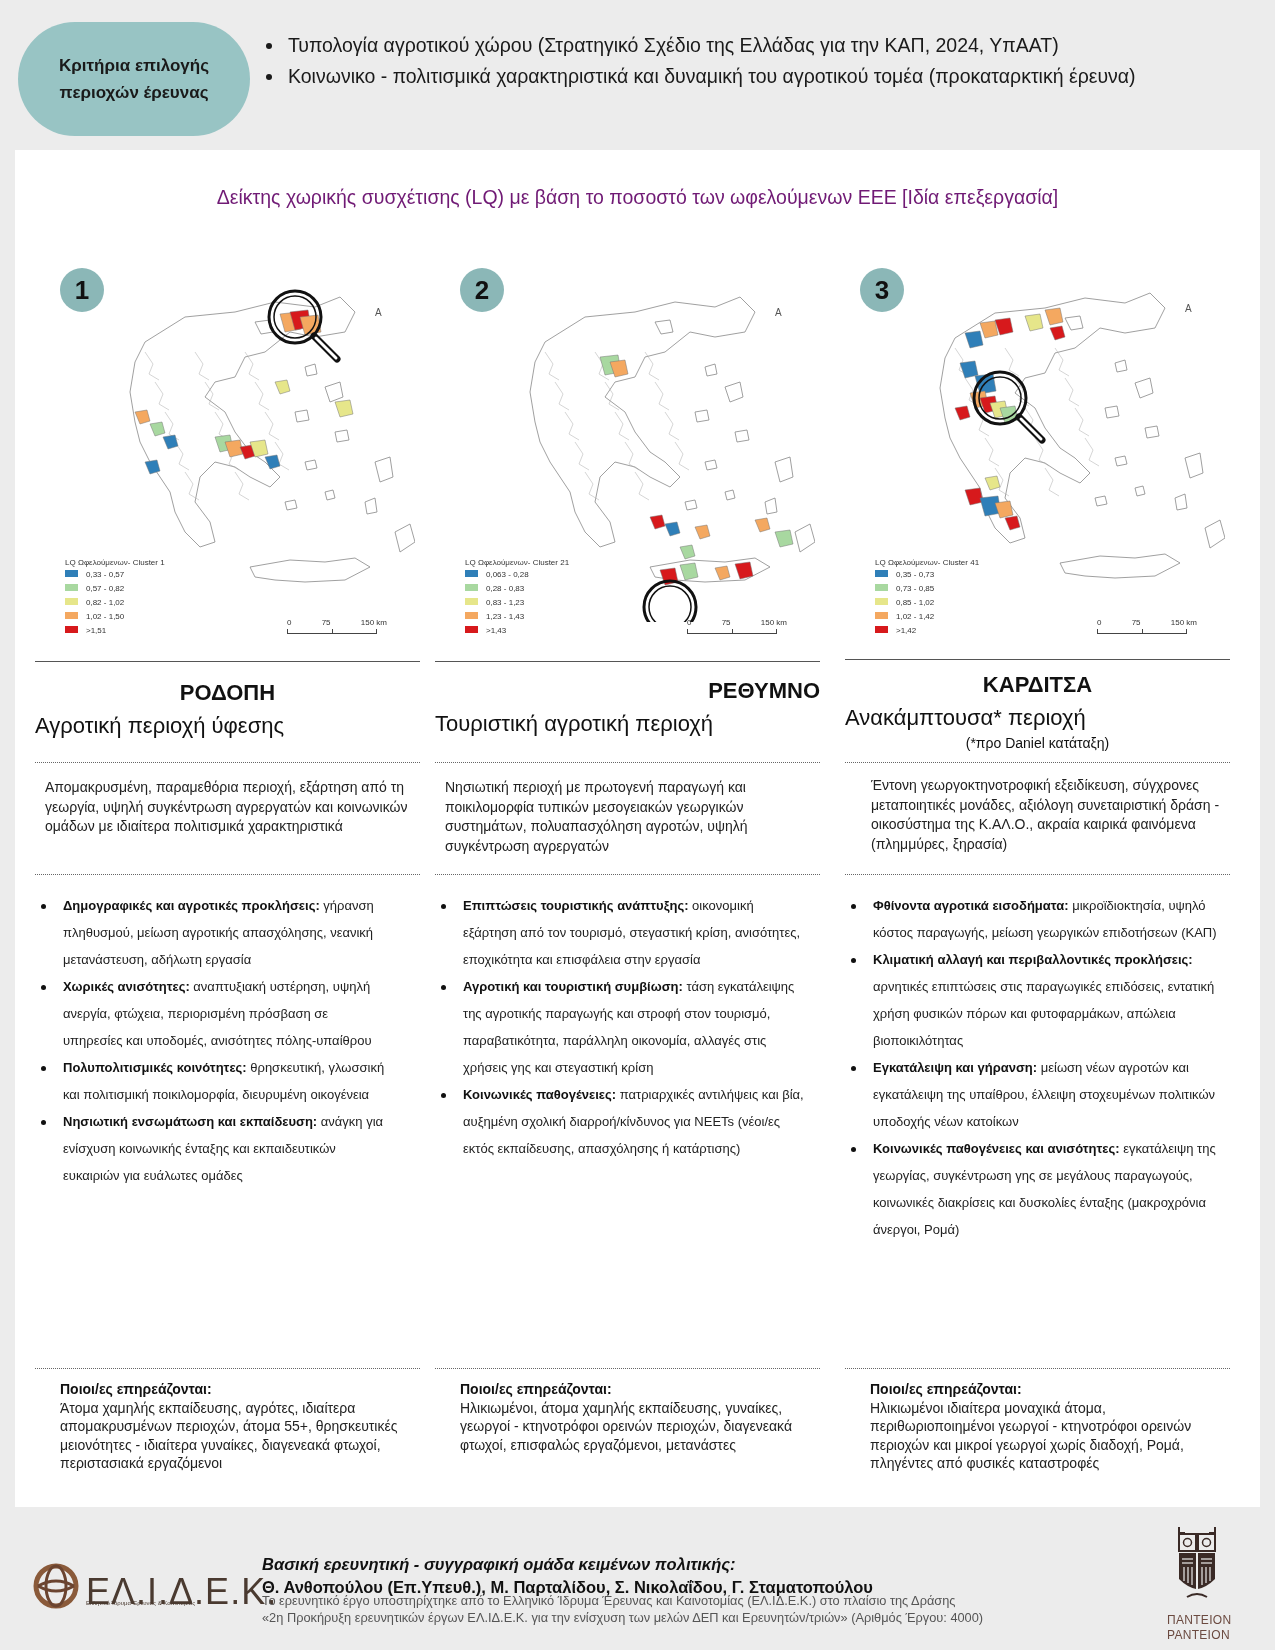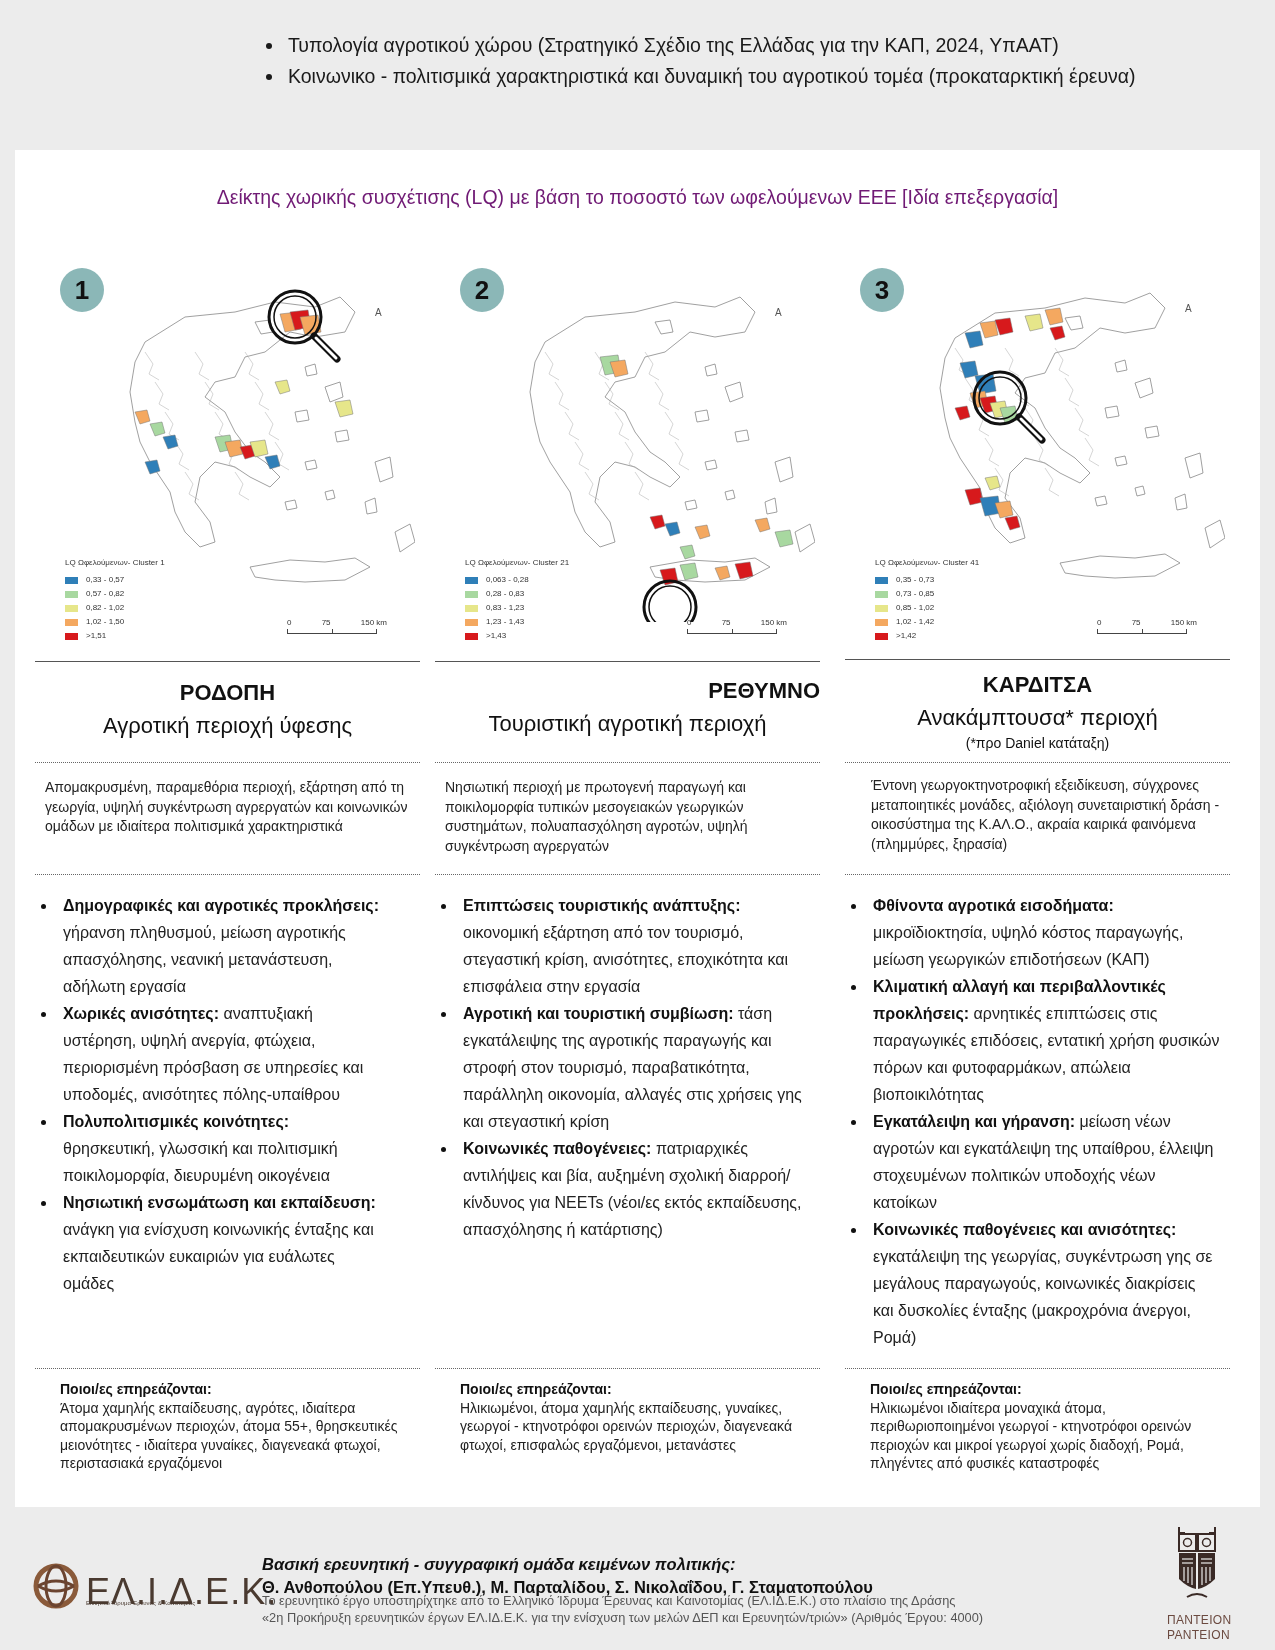--- a/index.html
+++ b/index.html
@@ -20,33 +20,33 @@
   .col1 { left: 20px; width: 385px; }
   .col2 { left: 420px; width: 385px; }
   .col3 { left: 830px; width: 385px; }
 
   .badge { position: absolute; top: 118px; width: 44px; height: 44px; border-radius: 50%; background: #8bb7b7; display: flex; align-items: center; justify-content: center; font-weight: bold; font-size: 26px; color: #111; }
   .map-box { position: absolute; top: 112px; left: 40px; width: 340px; height: 360px; }
   .map-box svg { width: 100%; height: 100%; }
 
   .legend { position: absolute; top: 408px; left: 30px; font-size: 8px; color: #333; }
   .legend .lg-title { margin-bottom: 3px; }
-  .legend .lg-row { display: flex; align-items: flex-end; height: 14px; }
+  .legend .lg-row { display: flex; align-items: flex-start; height: 14px; }
   .legend .sw { width: 13px; height: 7px; margin-right: 8px; }
   .scalebar { position: absolute; top: 468px; font-size: 8px; color: #333; }
 
   .hr-solid { position: absolute; height: 1px; background: #555; }
   .hr-dot { position: absolute; height: 0; border-top: 1px dotted #666; }
 
   .region-name { position: absolute; left: 0; right: 0; text-align: center; font-weight: bold; font-size: 22px; color: #111; }
-  .region-type { position: absolute; left: 0; right: 0; text-align: center; font-size: 22px; color: #111; }
+  .region-type { position: absolute; left: 0; right: 0; text-align: left; font-size: 22px; color: #111; }
   .region-note { position: absolute; left: 0; right: 0; text-align: center; font-size: 14px; color: #111; }
   .desc { position: absolute; font-size: 14px; line-height: 19.5px; color: #222; }
 
-  .points { position: absolute; list-style: none; font-size: 16px; line-height: 27px; color: #222; }
+  .points { position: absolute; list-style: none; font-size: 13px; line-height: 27px; color: #222; }
   .points li { position: relative; padding-left: 28px; }
   .points li::before { content: ""; position: absolute; left: 6px; top: 12px; width: 5px; height: 5px; border-radius: 50%; background: #111; }
   .points b { font-weight: bold; color: #111; }
 
   .affected { position: absolute; font-size: 14px; line-height: 18.5px; color: #222; }
   .affected .aff-title { font-weight: bold; color: #111; }
 
   
   .footer-logo-elidek { position: absolute; left: 32px; top: 1562px; display: flex; align-items: flex-end; }
   .elidek-text { font-size: 36px; color: #4a3a30; letter-spacing: 1px; margin-left: 6px; line-height: 36px; }
@@ -55,20 +55,23 @@
   .team-names { position: absolute; left: 262px; top: 1578px; font-size: 16.5px; font-weight: bold; color: #111; }
   .funding { position: absolute; left: 262px; top: 1592px; font-size: 12.8px; line-height: 17px; color: #555; }
   .panteion { position: absolute; left: 1167px; top: 1525px; width: 60px; text-align: center; }
   .panteion-label { font-size: 12px; color: #6b4a40; line-height: 15px; letter-spacing: 0.3px; }
 </style>
 </head>
 <body>
 
 <div class="page">
 
+  <div class="criteria-pill">
+    <span style="display:block;width:160px;">Κριτήρια επιλογής περιοχών έρευνας</span>
+  </div>
   <ul class="criteria-list">
     <li>Τυπολογία αγροτικού χώρου (Στρατηγικό Σχέδιο της Ελλάδας για την ΚΑΠ, 2024, ΥπΑΑΤ)</li>
     <li>Κοινωνικο - πολιτισμικά χαρακτηριστικά και δυναμική του αγροτικού τομέα (προκαταρκτική έρευνα)</li>
   </ul>
 
   <div class="panel">
     <div class="maps-title">Δείκτης χωρικής συσχέτισης (LQ) με βάση το ποσοστό των ωφελούμενων ΕΕΕ [Ιδία επεξεργασία]</div>
 
     <div class="col col1">
         <div class="badge" style="left: 25px;">1</div>

